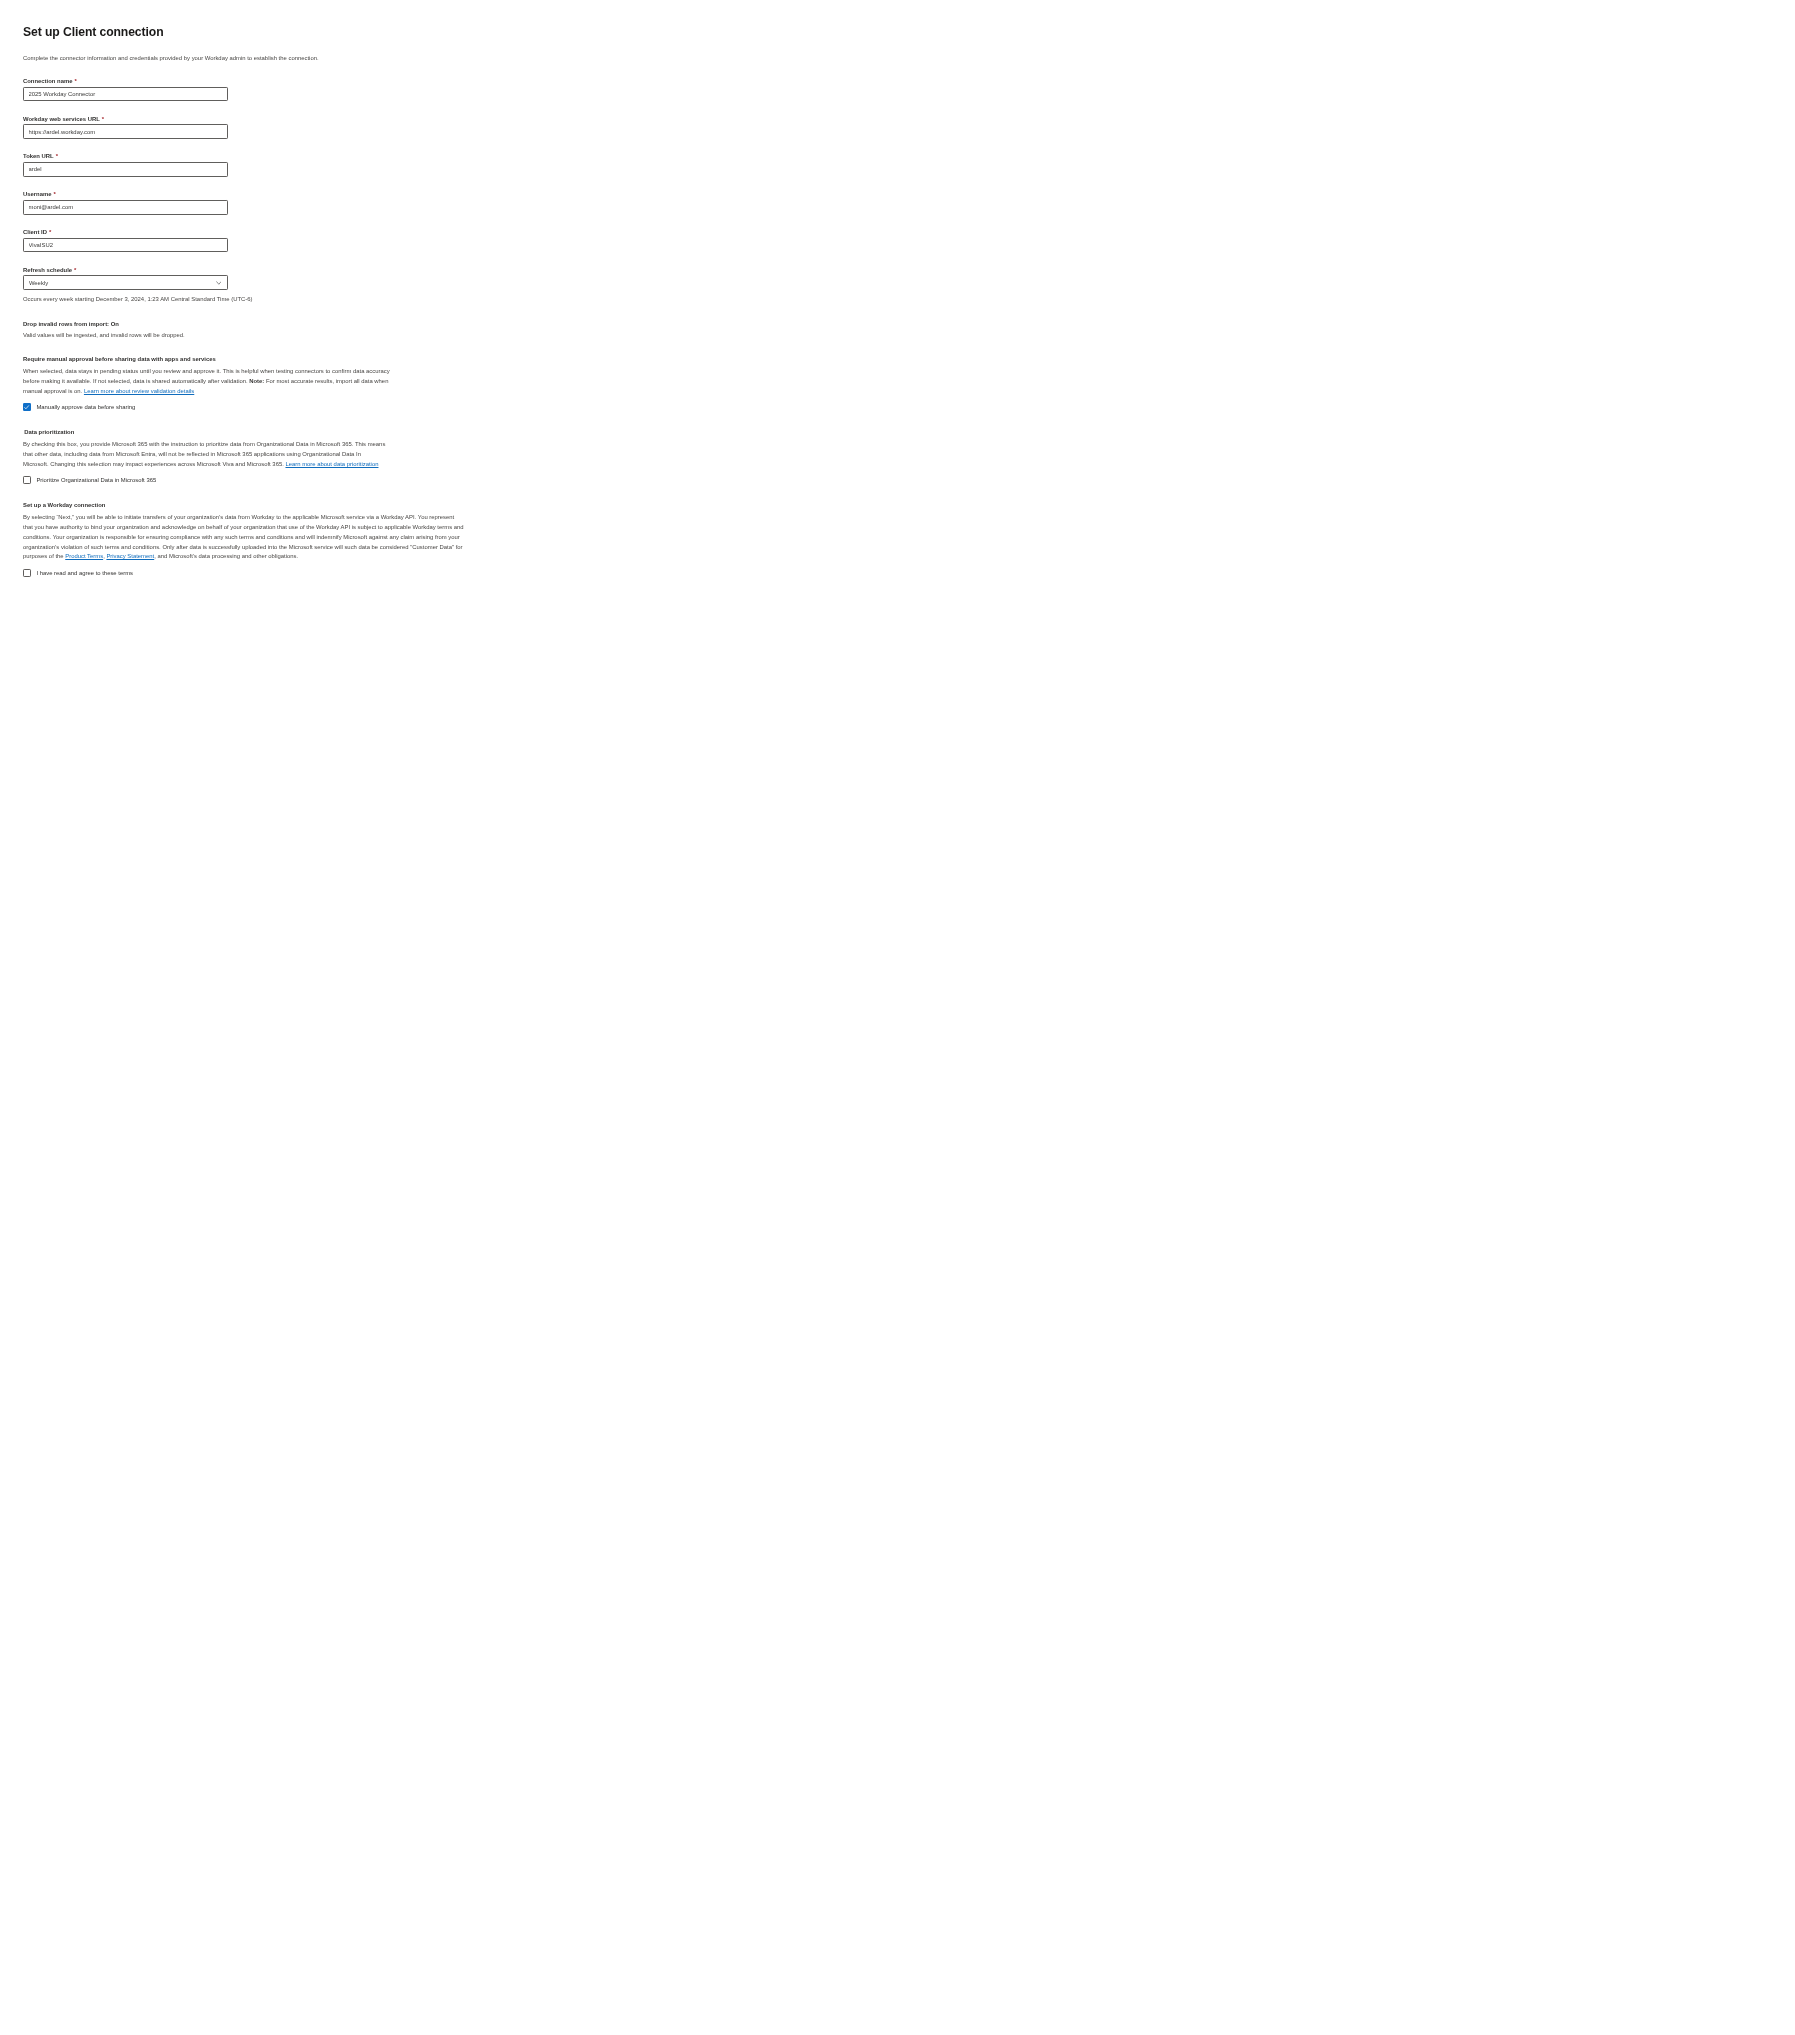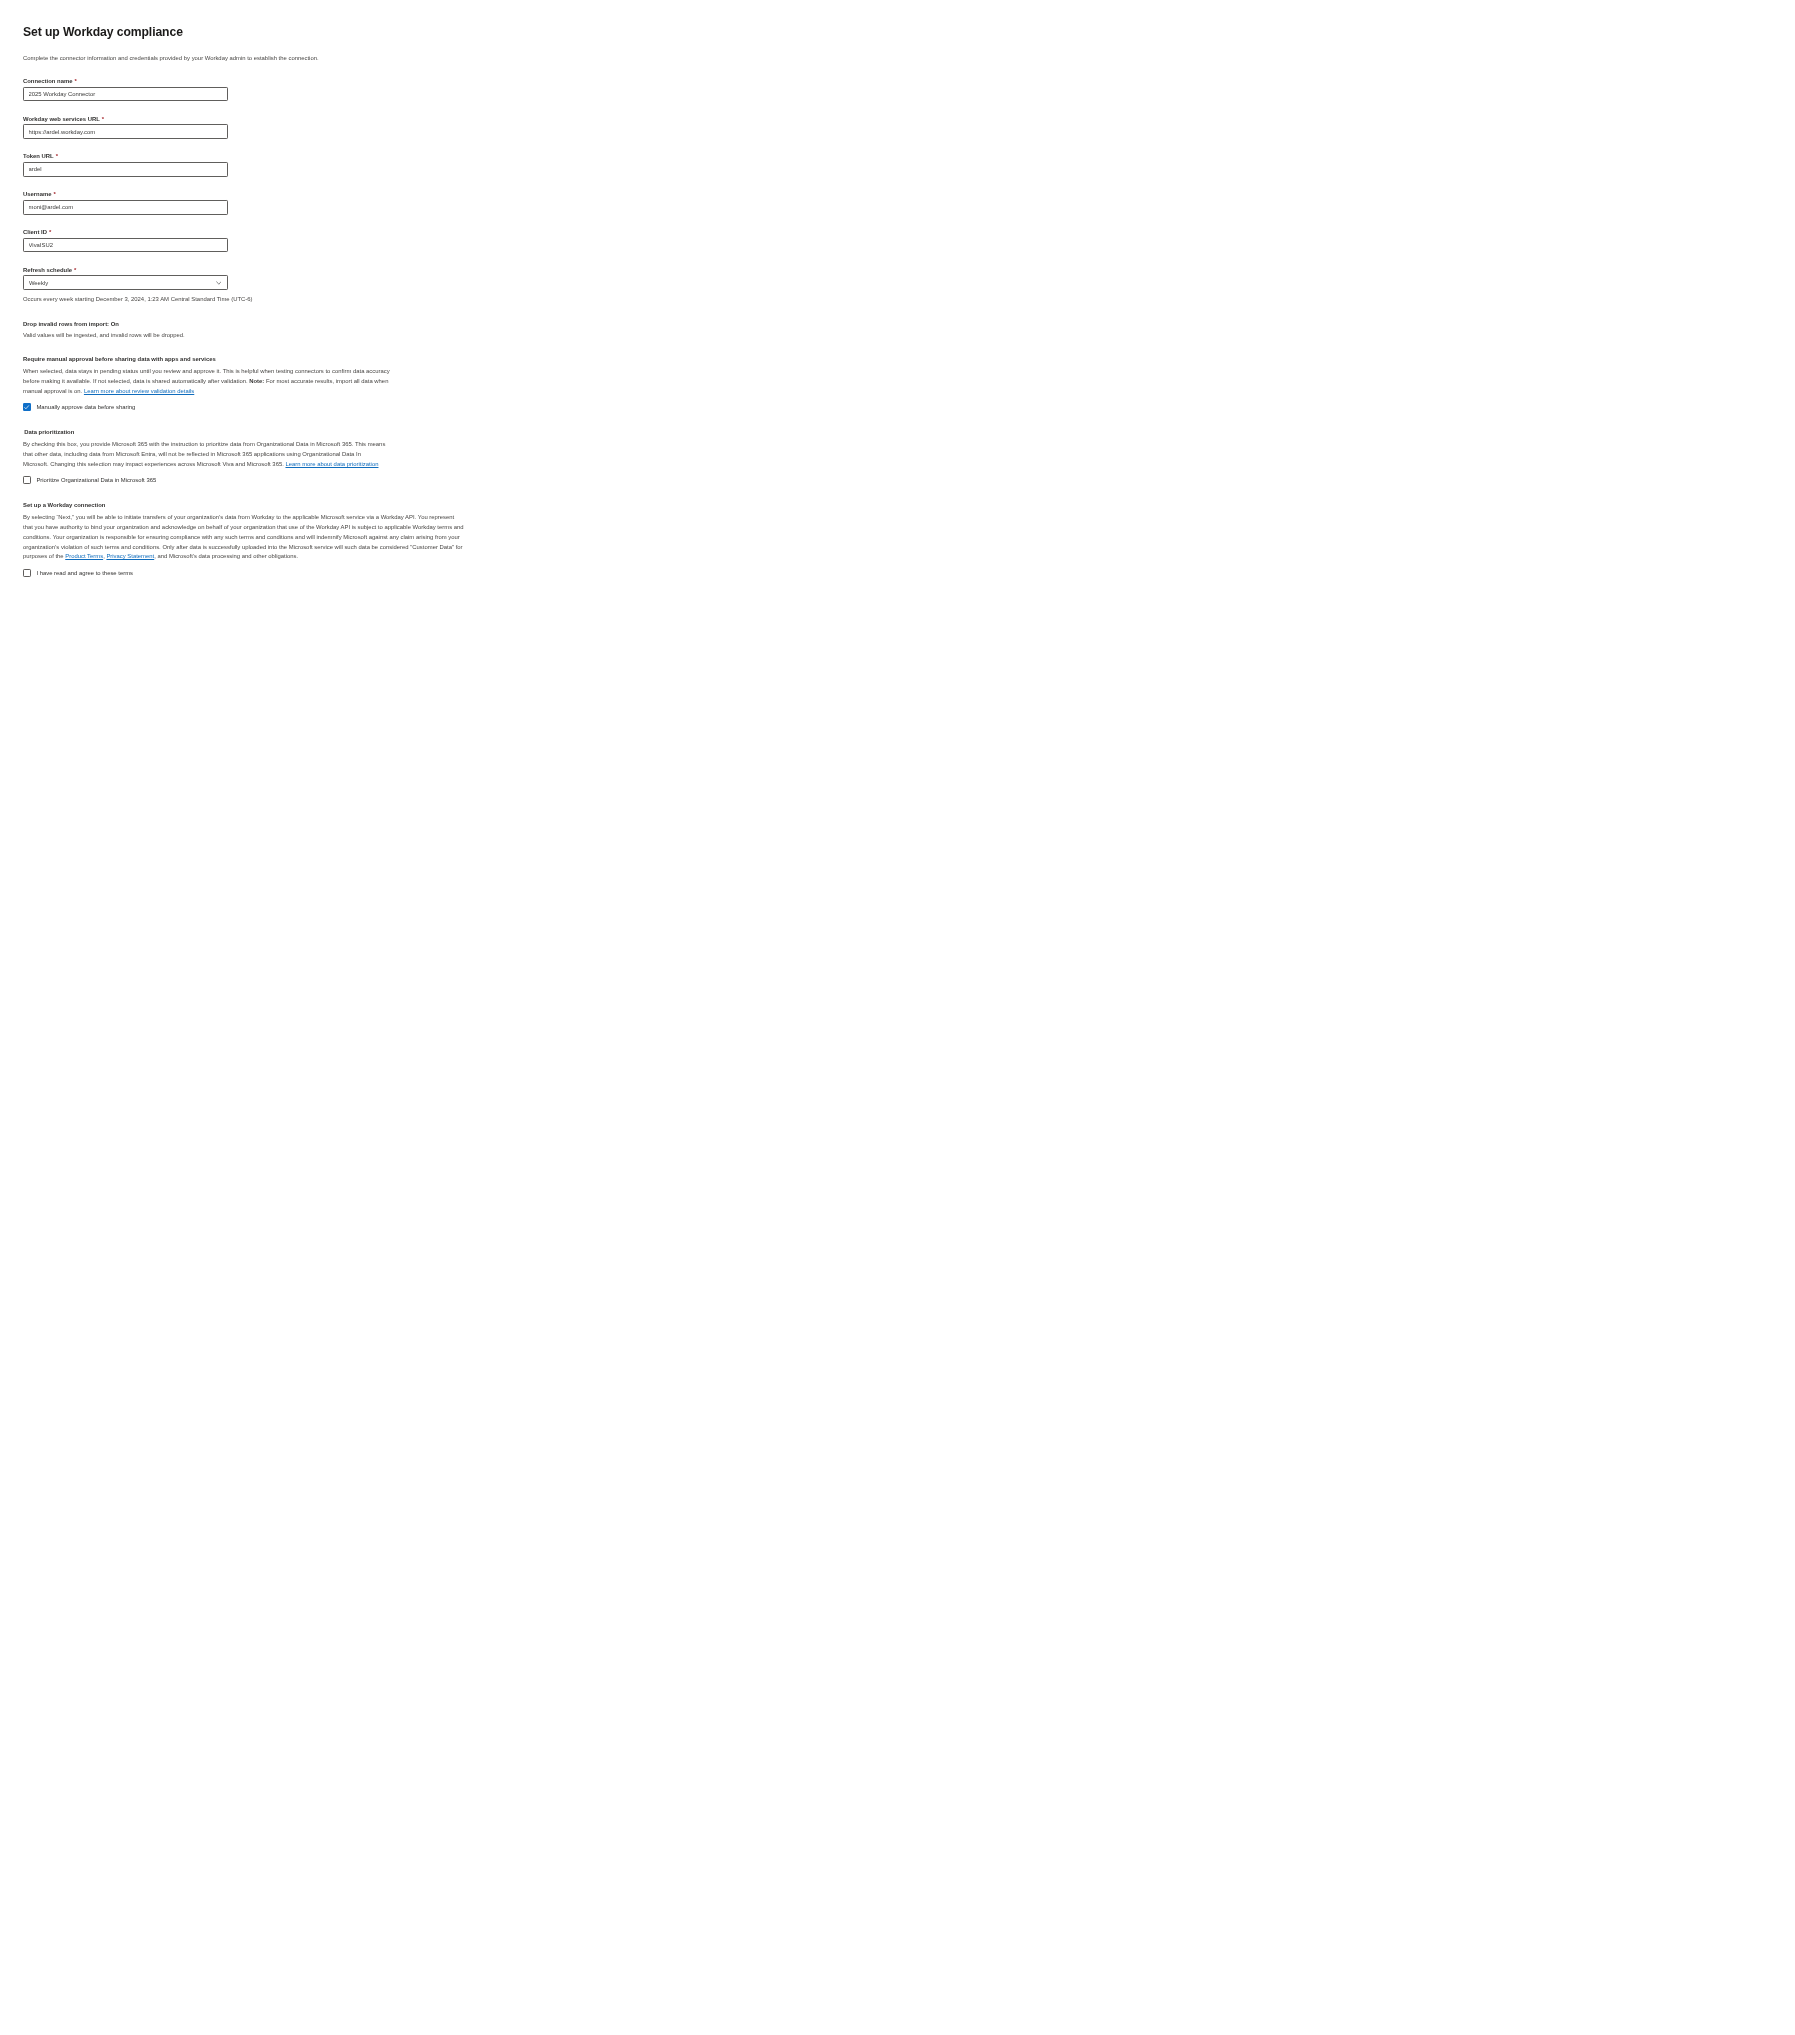--- a/index.html
+++ b/index.html
@@ -67,21 +67,21 @@
   }
   .checkbox.unchecked { border:0.4px solid #605e5c; background:#fff; }
   .checkbox.checked   { background:#0f6fc8; }
   .checkbox-label { margin-left:5.3px; font-size:5.9px; color:#323130; }
 </style>
 </head>
 <body>
 
 <main class="page">
 
-  <h1 class="page-title">Set up Workday compliance</h1>
+  <h1 class="page-title">Set up Client connection</h1>
   <p class="subtitle">Complete the connector information and credentials provided by your Workday admin to establish the connection.</p>
 
   <div class="field first">
     <label class="field-label"><span>Connection name</span><span class="req">*</span></label>
     <input class="text-input" type="text" value="2025 Workday Connector" style="">
   </div>
 
   <div class="field">
     <label class="field-label"><span>Workday web services URL</span><span class="req">*</span></label>
     <input class="text-input" type="text" value="https://ardel.workday.com" style="">

